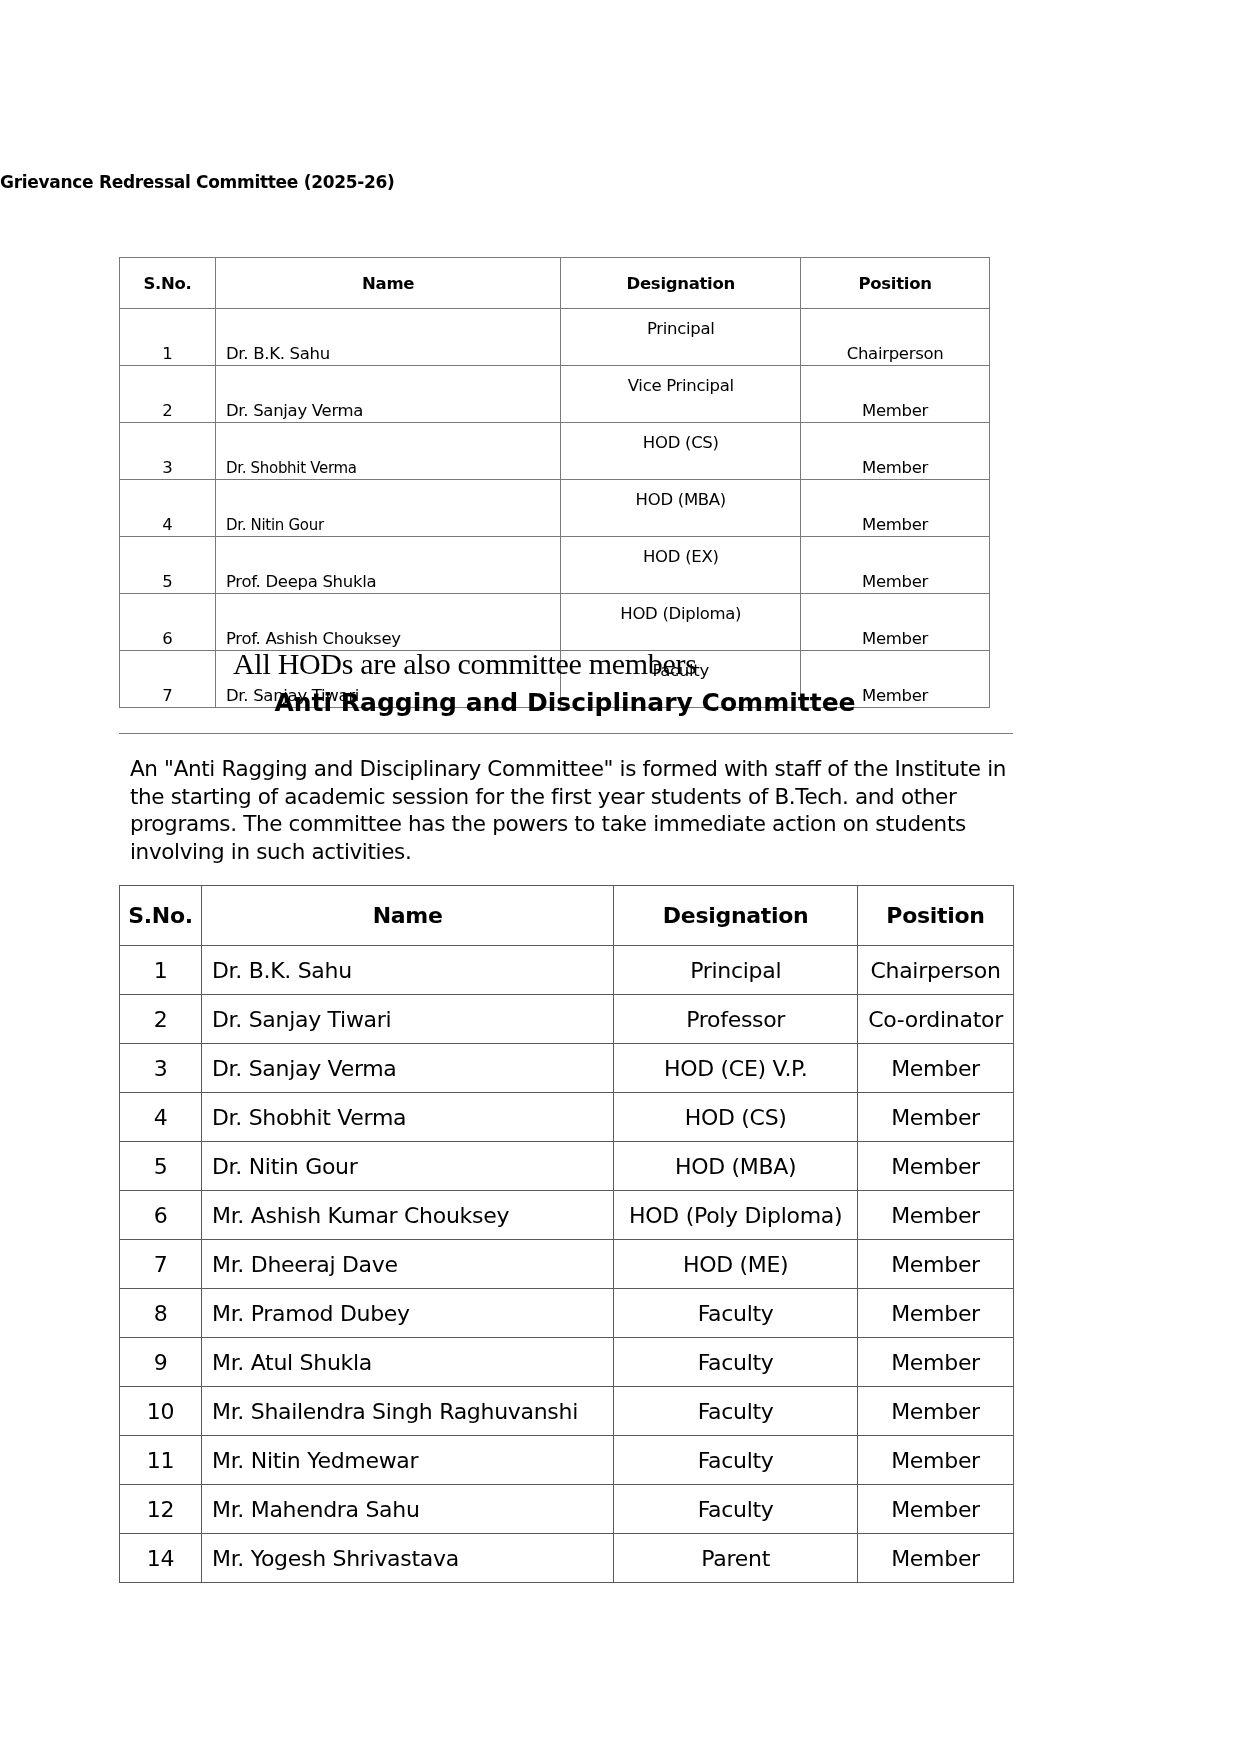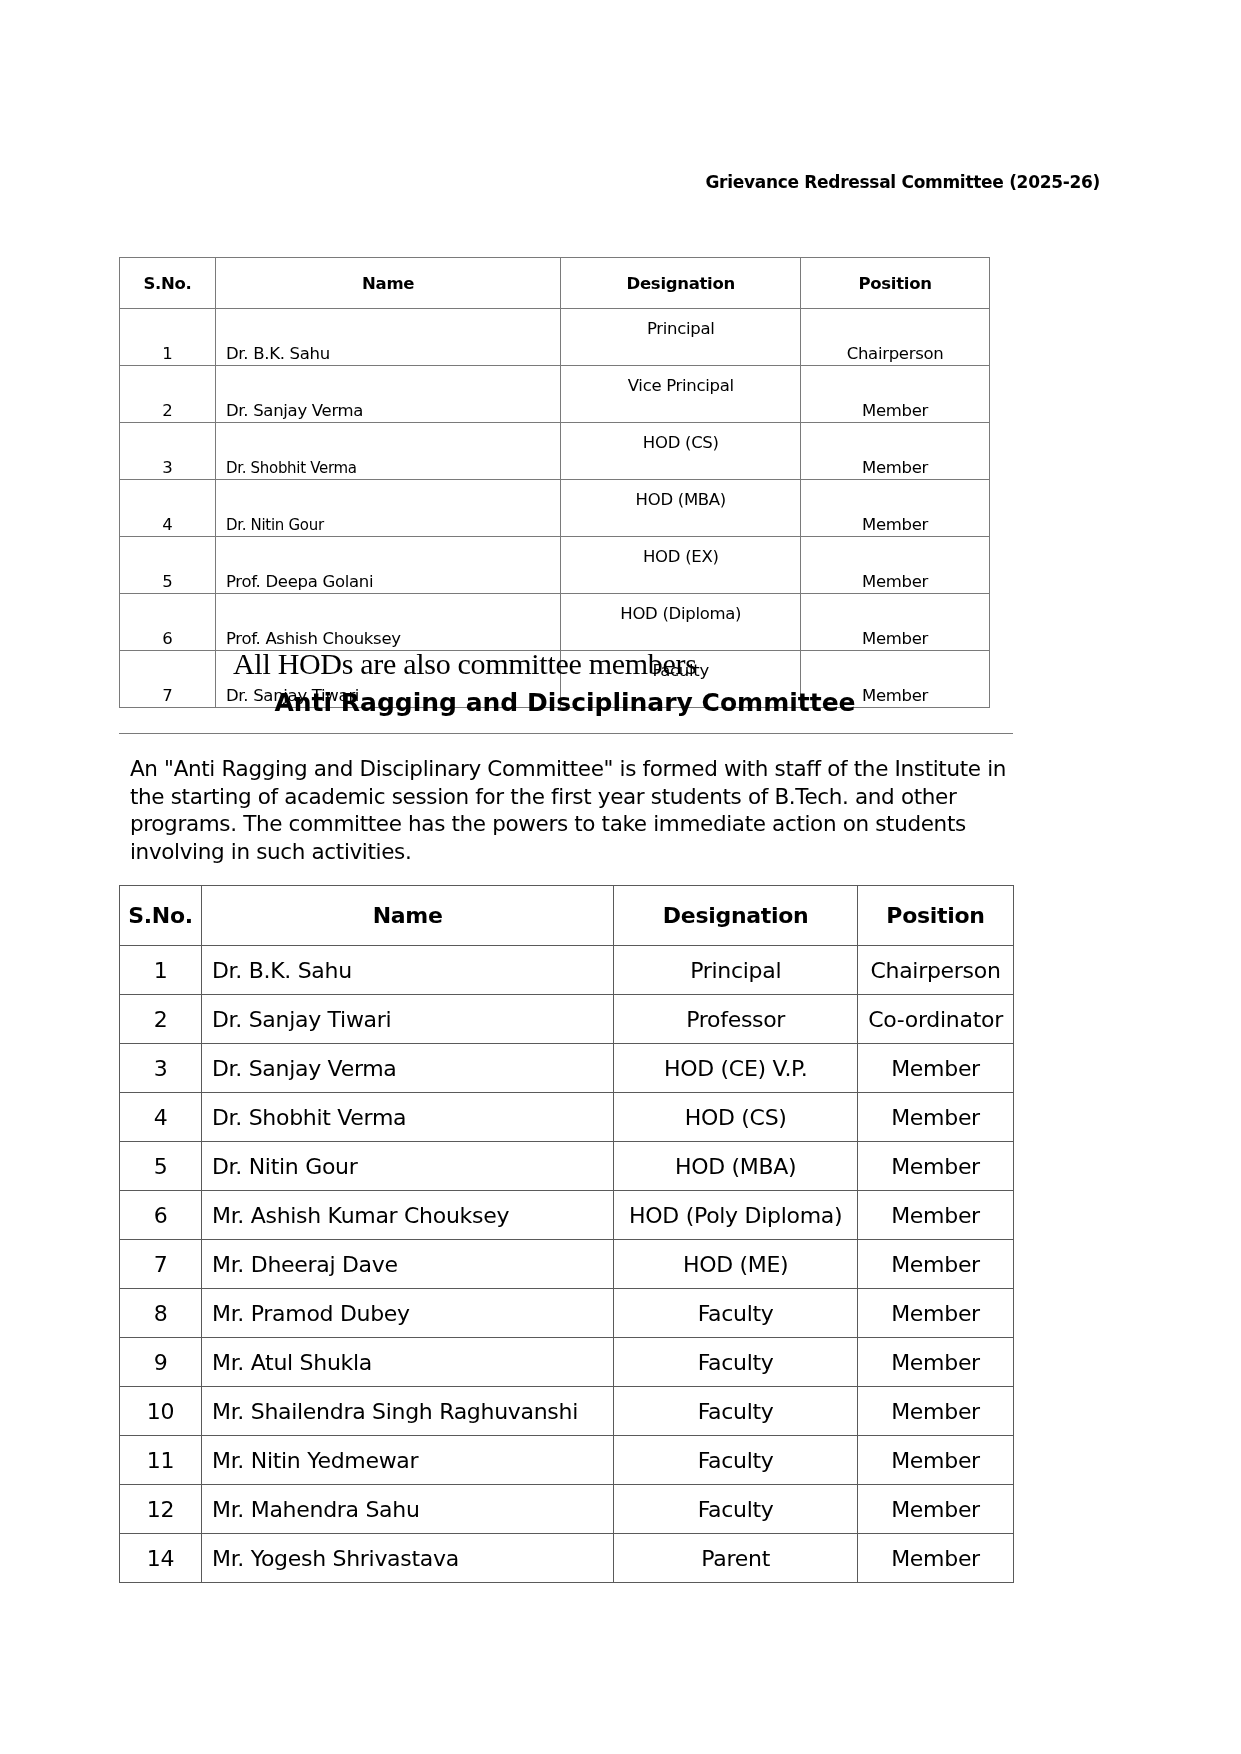--- a/index.html
+++ b/index.html
@@ -1,18 +1,18 @@
 <!DOCTYPE html>
 <html><head>
   <meta charset="utf-8">
   <style>
     html, body { margin: 0; padding: 0; background: #ffffff; }
     body { width: 1241px; height: 1754px; position: relative; color: #000; font-family: "DejaVu Sans", sans-serif; overflow: hidden; }
 
-    .title1 { position: absolute; left: 0; width: 1100px; top: 172px; text-align: right; font-size: 17px; font-weight: bold; font-family: "DejaVu Sans", sans-serif; letter-spacing: -0.3px; }
+    .title1 { position: absolute; left: 0; width: 1100px; top: 172px; text-align: left; font-size: 17px; font-weight: bold; font-family: "DejaVu Sans", sans-serif; letter-spacing: -0.3px; }
 
     table { border-collapse: collapse; position: absolute; padding-left: 16px; }
     #grc-table { left: 119px; top: 257px; width: 871px; }
     #grc-table th, #grc-table td { border: 1.5px solid #7a7a7a; font-size: 16.5px; letter-spacing: -0.3px; padding: 0; }
     #grc-table th { height: 50px; font-weight: bold; font-size: 16.5px; }
     #grc-table td { height: 46px; position: relative; }
     #grc-table col.c1 { width: 96px; }
     #grc-table col.c2 { width: 346px; }
     #grc-table col.c3 { width: 240px; }
     #grc-table col.c4 { width: 189px; }
@@ -82,21 +82,21 @@
         <td class="g-pos">Member</td>
       </tr>
       <tr>
         <td class="g-sno">4</td>
         <td class="g-name small">Dr. Nitin Gour</td>
         <td class="g-desig">HOD (MBA)</td>
         <td class="g-pos">Member</td>
       </tr>
       <tr>
         <td class="g-sno">5</td>
-        <td class="g-name">Prof. Deepa Golani</td>
+        <td class="g-name">Prof. Deepa Shukla</td>
         <td class="g-desig">HOD (EX)</td>
         <td class="g-pos">Member</td>
       </tr>
       <tr>
         <td class="g-sno">6</td>
         <td class="g-name">Prof. Ashish Chouksey</td>
         <td class="g-desig">HOD (Diploma)</td>
         <td class="g-pos">Member</td>
       </tr>
       <tr>

